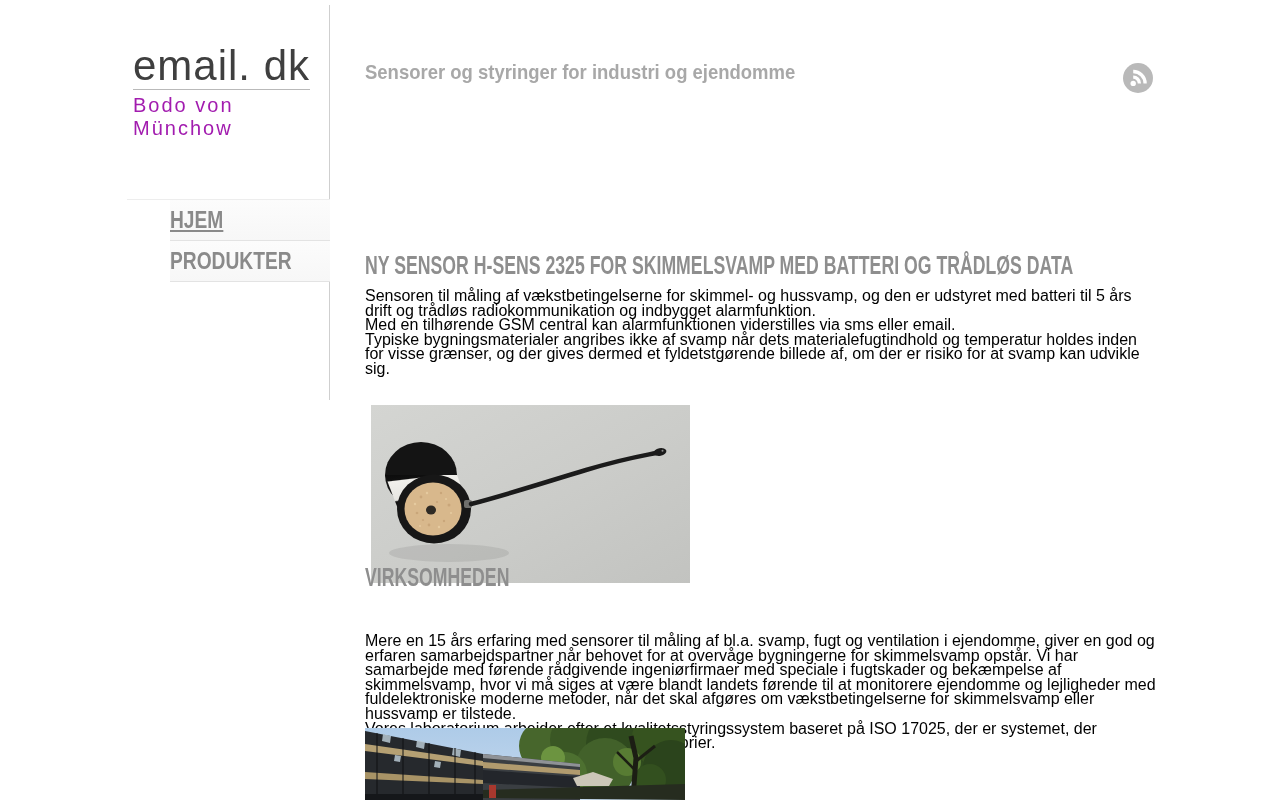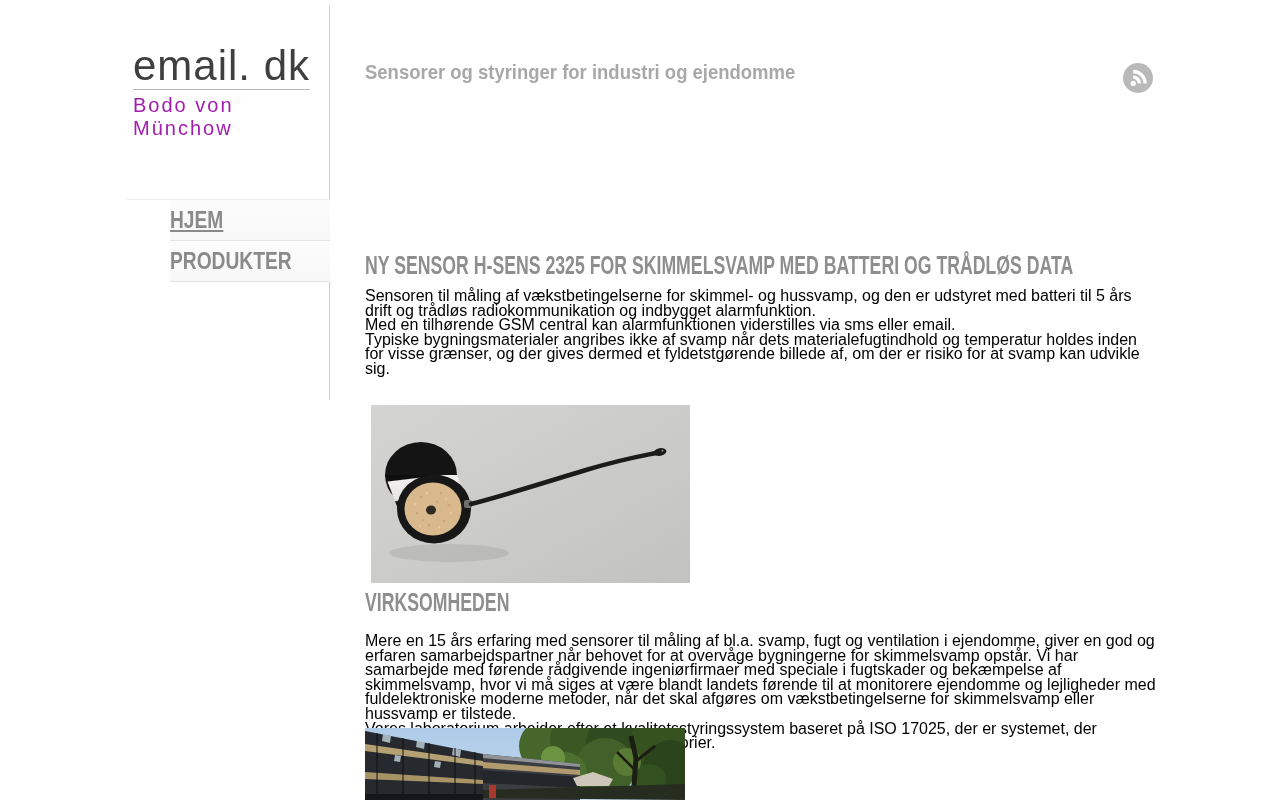--- a/index.html
+++ b/index.html
@@ -34,21 +34,21 @@
     background:linear-gradient(#fcfcfc,#f7f7f7);
     display:flex; align-items:center;margin-left:43px;
   }
   .nav-item .cond { font-size:24px; font-weight:bold; color:#8a8a8a; transform:scaleX(0.8); }
   .nav-item.active .cond { text-decoration:underline; }
 
   
   .h-big { position:absolute; left:365px; }
   .h-big .cond { font-size:26px; font-weight:bold; color:#8e8e8e; transform:scaleX(0.68); }
   #h-sensor { top:245px; }
-  #h-company { top:587px; }
+  #h-company { top:562px; }
   .body-text {
     position:absolute; left:365px; width:792px;
     font-size:16px; line-height:14.6px; color:#000; white-space:pre-line;
   }
   #p-sensor { top:289px; }
   #p-company { top:634px; }
 
   .photo { position:absolute; display:block; }
   #img-sensor { left:371px; top:405px; width:319px; height:178px; }
   #img-building { left:365px; top:728px; width:320px; height:172px; }

